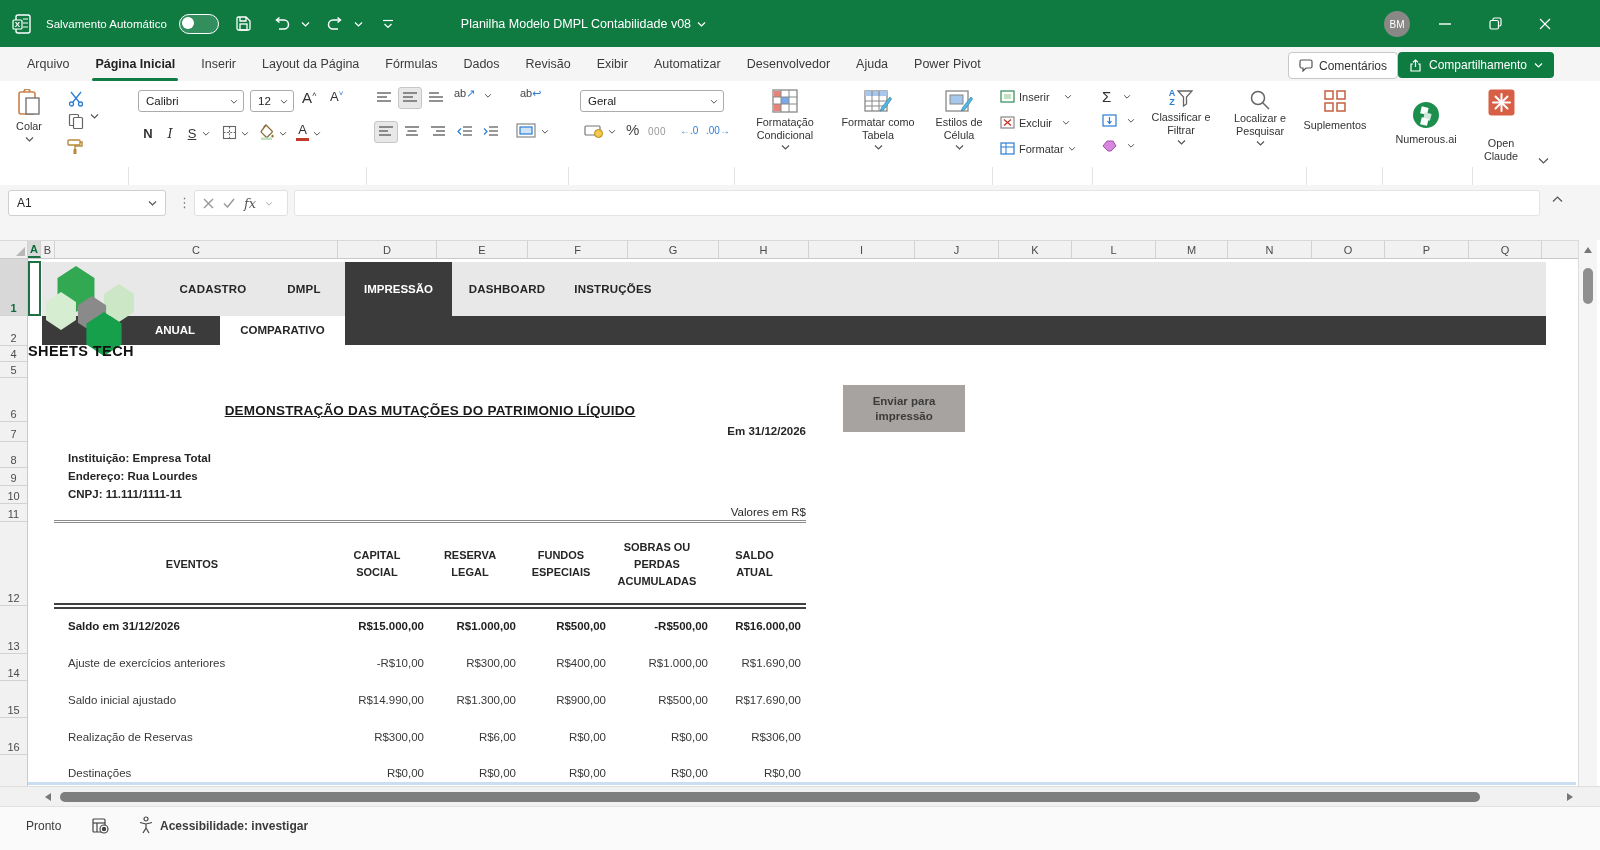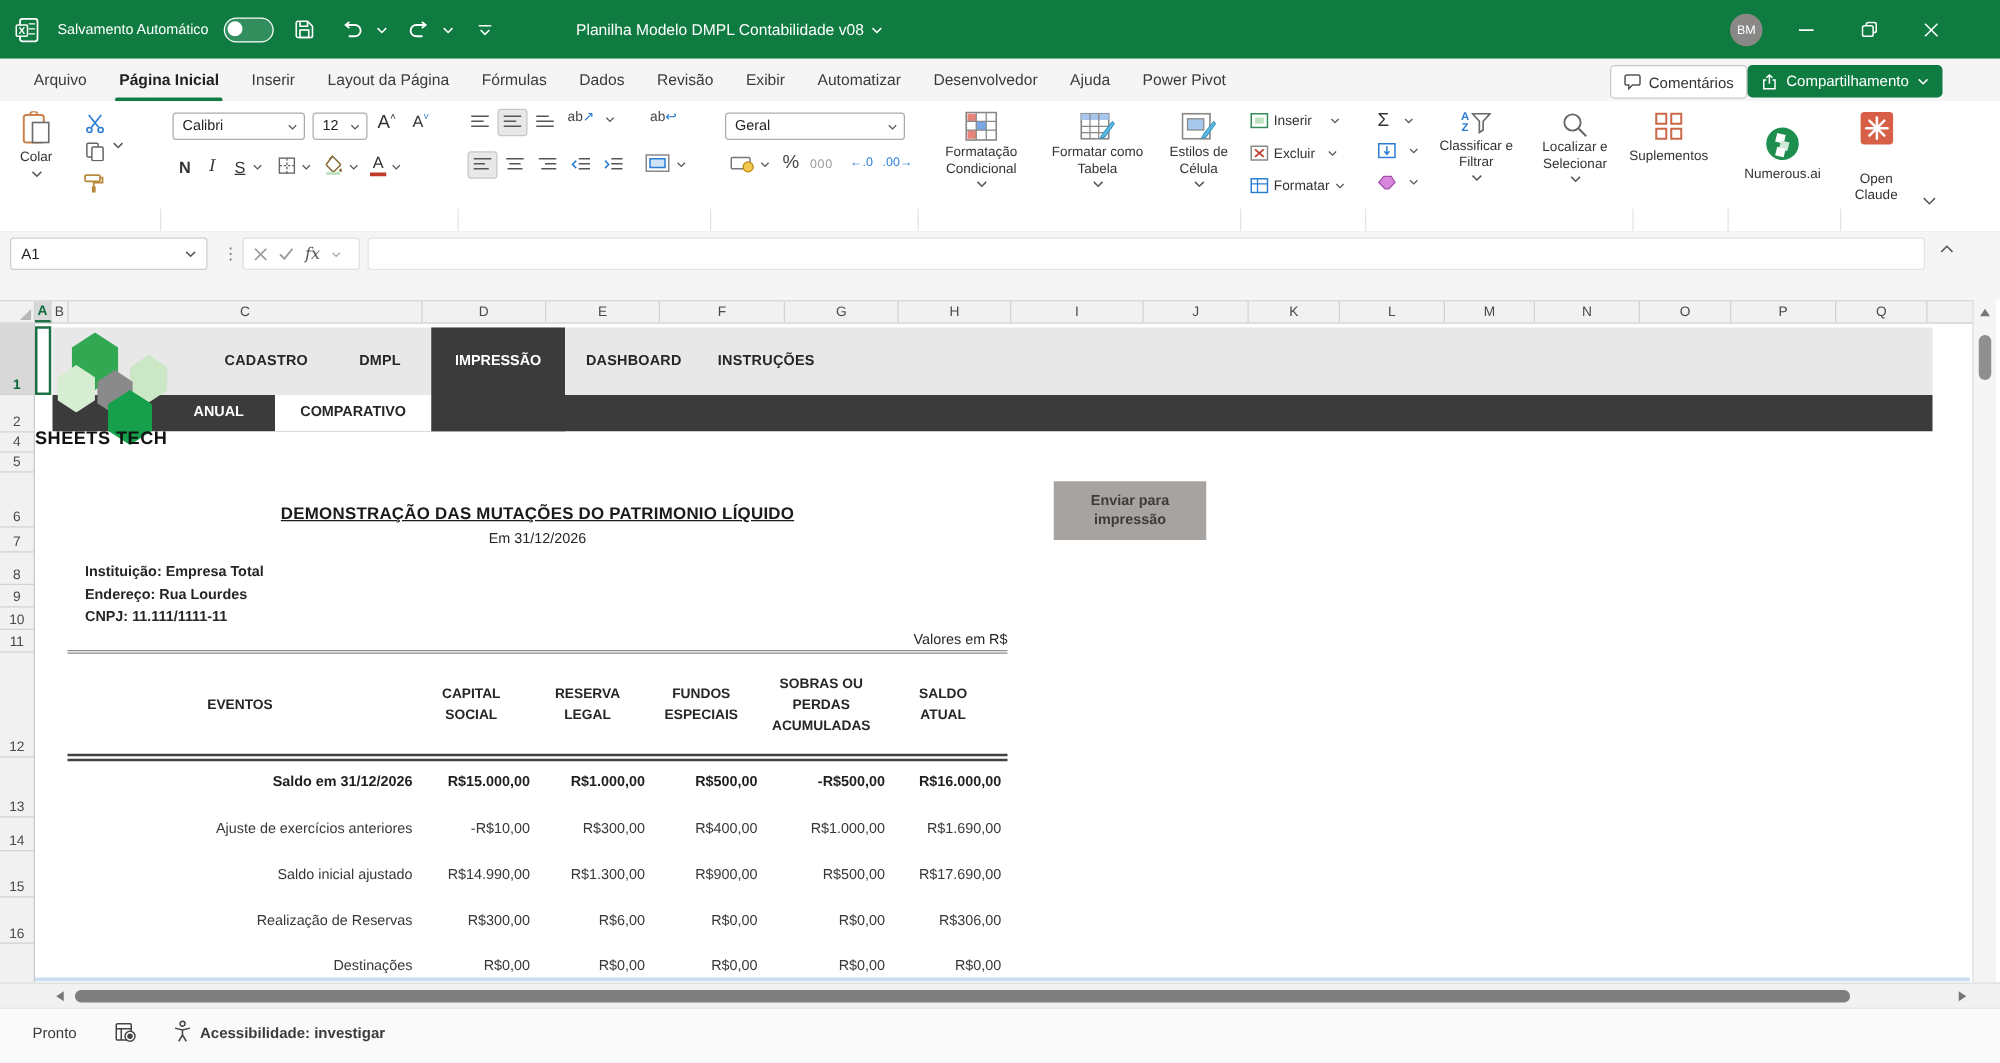--- a/index.html
+++ b/index.html
@@ -57,30 +57,30 @@
   .navbar1{position:absolute;left:14px;top:3px;width:1504px;height:54px;background:#E8E8E8;}
   .navbar2{position:absolute;left:14px;top:57px;width:1504px;height:29px;background:#3B3B3B;}
   .navtab{position:absolute;transform:translateX(-50%);font-size:11.5px;font-weight:700;color:#262626;line-height:54px;letter-spacing:.2px;white-space:nowrap;}
   .navtab-dark{position:absolute;background:#3B3B3B;color:#fff;text-align:center;font-size:11.5px;font-weight:700;line-height:54px;}
   .subtab{position:absolute;transform:translateX(-50%);font-size:11.5px;font-weight:700;color:#fff;line-height:29px;white-space:nowrap;}
   .subtab-sel{position:absolute;background:#fff;color:#262626;text-align:center;font-size:11.5px;font-weight:700;line-height:29px;}
   .hex{position:absolute;clip-path:polygon(50% 0,94% 26%,94% 74%,50% 100%,6% 74%,6% 26%);}
   .brand{position:absolute;left:0px;top:84px;font-size:14.5px;font-weight:800;color:#111;letter-spacing:.4px;}
   .selcell{position:absolute;left:0px;top:2px;width:13px;height:55px;border:2px solid #1E7145;box-sizing:border-box;}
   .doctitle{position:absolute;left:26px;top:144px;width:752px;text-align:center;font-size:13.5px;font-weight:700;color:#1a1a1a;text-decoration:underline;letter-spacing:.2px;}
-  .docsub{position:absolute;left:26px;top:166px;width:752px;text-align:center;font-size:11.5px;font-weight:400;color:#262626;}
+  .docsub{position:absolute;left:26px;top:166px;width:752px;text-align:right;font-size:11.5px;font-weight:700;color:#262626;}
   .infoline{position:absolute;left:40px;font-size:11.5px;font-weight:700;color:#262626;text-align:right;}
   .valnote{position:absolute;left:26px;top:247px;width:752px;text-align:right;font-size:11.5px;color:#262626;}
   .dline1{position:absolute;left:26px;top:261px;width:752px;height:0;border-top:3px double #8c8c8c;}
   .dline2{position:absolute;left:26px;top:344px;width:752px;height:6px;border-top:2px solid #404040;border-bottom:2px solid #404040;box-sizing:border-box;}
   .theadrow{position:absolute;left:26px;top:272px;width:751px;display:grid;grid-template-columns:276px 94px 92px 90px 102px 93px;align-items:center;height:66px;}
   .theadrow .th{text-align:center;font-size:11px;font-weight:700;color:#262626;line-height:17px;}
   .theadrow .th span{display:inline-block;}
   .trow{position:absolute;left:26px;width:751px;display:grid;grid-template-columns:276px 94px 92px 90px 102px 93px;font-size:11.5px;color:#383838;height:20px;align-items:center;}
-  .trow .lbl{text-align:right;padding-left:14px;}
+  .trow .lbl{text-align:left;padding-left:14px;}
   .trow .val{text-align:right;}
   .trow.b{font-weight:700;color:#1f1f1f;}
   .printbtn{position:absolute;left:815px;top:126px;width:122px;height:47px;background:#A7A3A0;color:#3C3C3C;font-size:11.5px;font-weight:700;display:flex;align-items:center;justify-content:center;text-align:center;line-height:15px;padding:0 14px;box-sizing:border-box;}
   .bluehair{position:absolute;left:0;top:523px;width:1548px;height:3px;background:#CBDDF0;}
   
   .vscroll{left:1578px;top:240px;width:18px;height:546px;background:#F5F5F5;border-left:1px solid #DCDCDC;}
   .vthumb{position:absolute;left:4px;top:28px;width:10px;height:36px;background:#8F8F8F;border-radius:5px;}
   .hscroll{left:0;top:786px;width:1600px;height:20px;background:#F1F1F1;border-top:1px solid #DEDEDE;box-sizing:border-box;}
   .hthumb{position:absolute;left:60px;top:5px;width:1420px;height:10px;background:#7E7E7E;border-radius:5px;}
   .status{left:0;top:806px;width:1600px;height:44px;background:#FAFAFA;border-top:1px solid #E1E1E1;box-sizing:border-box;font-size:12px;color:#3b3b3b;}
@@ -544,21 +544,21 @@
       <span style="margin-top:2px;">Classificar e Filtrar</span>
       <svg width="9" height="6" viewBox="0 0 9 6" fill="none" stroke="#555" stroke-width="1.2" style="margin-top:2px;">
           <path d="M1 1.5 4.5 5 8 1.5"></path>
         </svg>
     </div>
     <div class="abs bigbtn" style="left:1222px;top:8px;width:76px;">
       <svg width="22" height="22" viewBox="0 0 22 22" fill="none" stroke="#666" stroke-width="1.5">
           <circle cx="9" cy="9" r="6.5"></circle>
           <line x1="14" y1="14" x2="20" y2="20"></line>
         </svg>
-      <span style="margin-top:1px;">Localizar e Selecionar</span>
+      <span style="margin-top:1px;">Localizar e Pesquisar</span>
       <svg width="9" height="6" viewBox="0 0 9 6" fill="none" stroke="#555" stroke-width="1.2" style="margin-top:2px;">
           <path d="M1 1.5 4.5 5 8 1.5"></path>
         </svg>
     </div>
     <div class="abs glabel" style="left:1120px;width:140px;">Edição</div>
     <div class="abs gsep" style="left:1306px;"></div>
 
     <div class="abs bigbtn" style="left:1300px;top:8px;width:70px;">
       <svg width="24" height="24" viewBox="0 0 24 24" fill="none" stroke="#C9684A" stroke-width="1.6">
           <rect x="2" y="2" width="8" height="8"></rect>

